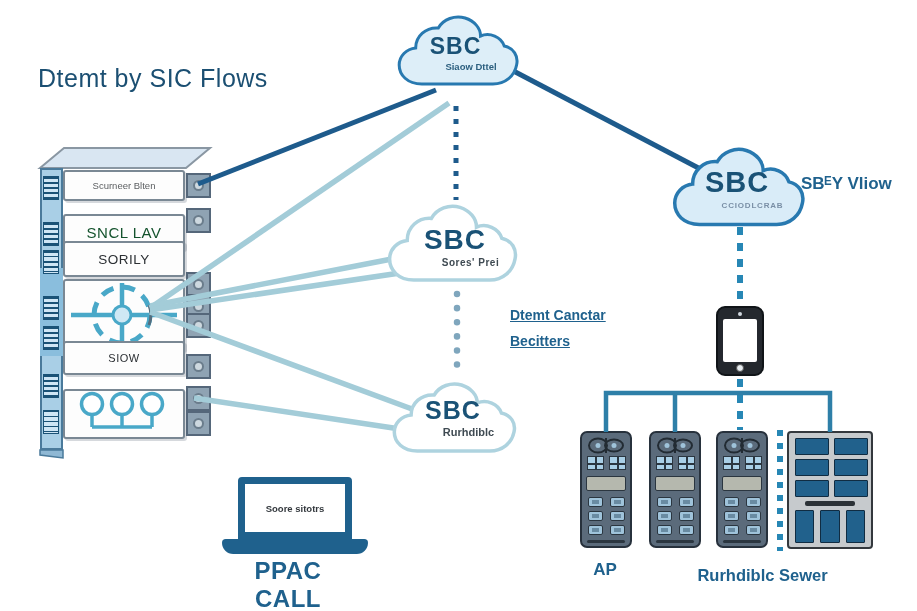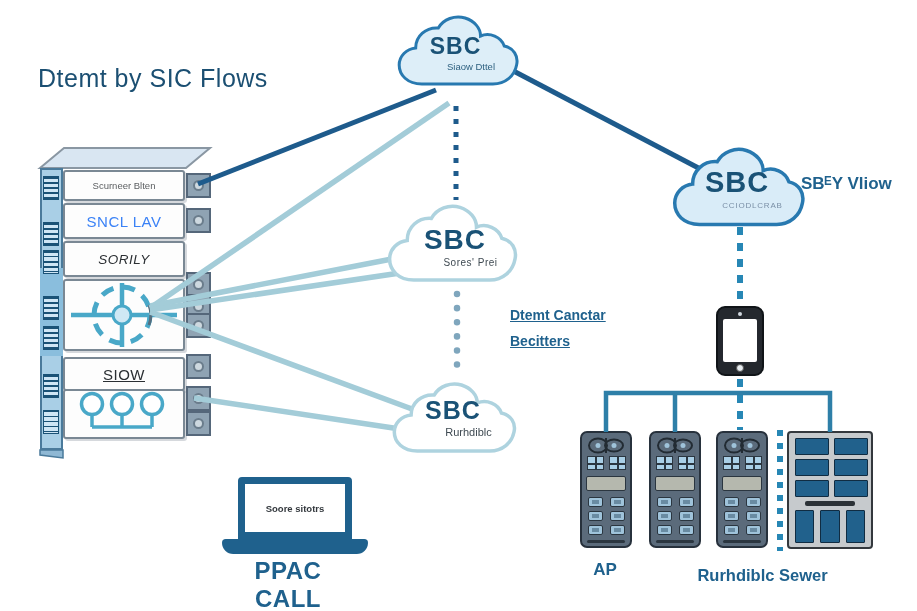--- a/index.html
+++ b/index.html
@@ -17,21 +17,21 @@
   .cloud-server-lbl{left:540px;top:176px;width:120px;text-align:right;font-size:16.5px;}
   .sbc-view-lbl{left:801px;top:174px;font-size:17px;text-align:center;}
   .note{left:510px;top:302px;font-size:14px;line-height:26px;text-decoration:underline;}
   .ap-lbl{left:585px;top:560px;width:40px;text-align:center;font-size:17px;font-weight:700;}
   .srv-lbl{left:680px;top:560px;width:165px;text-align:center;font-size:16.5px;margin-top:6px;}
   .ppac-lbl{left:218px;top:557px;width:140px;text-align:center;font-size:24px;font-weight:700;letter-spacing:.5px;}
 
   
   .cloud-text{z-index:7;text-align:center;color:#1a5276;}
   .cloud-text .big{font-weight:700;letter-spacing:1px;}
-  .cloud-text .sub{font-weight:400;margin-left:31px;}
+  .cloud-text .sub{font-weight:700;margin-left:31px;}
   .ct-top{left:398px;top:33px;width:115px;}
   .ct-top .big{font-size:23px;}
   .ct-top .sub{font-size:9.5px;color:#2c5f7f;margin-top:1px;}
   .ct-mid{left:392px;top:224px;width:126px;}
   .ct-mid .big{font-size:28px;}
   .ct-mid .sub{font-size:10px;color:#3f4a52;letter-spacing:.5px;margin-top:1px;}
   .ct-bot{left:392px;top:396px;width:122px;}
   .ct-bot .big{font-size:25px;}
   .ct-bot .sub{font-size:11px;color:#3f4a52;margin-top:1px;}
   .ct-right{left:677px;top:166px;width:120px;}
@@ -41,24 +41,24 @@
   
   .rack-strip{left:40px;top:168px;width:23px;height:282px;background:#a9cfe6;
               border:2px solid #4a7a9b;box-sizing:border-box;z-index:1;}
   .strip-dark{left:40px;top:268px;width:23px;height:88px;background:#8abedd;z-index:1;}
   .vent{left:43px;width:16px;height:24px;background:#cfe6f5;border:1.5px solid #1a5276;box-sizing:border-box;
         background-image:repeating-linear-gradient(#1a5276 0 1.5px,transparent 1.5px 5px);z-index:2;}
   .rack-row{left:63px;width:122px;background:#fdfdfd;border:2px solid #7a8894;border-radius:3px;
             box-sizing:border-box;z-index:1;display:flex;align-items:center;justify-content:center;
             box-shadow:2px 2px 0 rgba(90,105,120,.25);}
   .rr1{top:170px;height:31px;font-size:9.5px;color:#5d6063;}
-  .rr2{top:203px;height:36px;font-size:15px;color:#3b82f6;letter-spacing:.5px;}
-  .rr3{top:241px;height:36px;font-size:13.5px;color:#2b2f33;letter-spacing:.5px;font-style:italic;}
+  .rr2{top:214px;height:36px;font-size:15px;color:#14532d;letter-spacing:.5px;}
+  .rr3{top:241px;height:36px;font-size:13.5px;color:#2b2f33;letter-spacing:.5px;}
   .rr4{top:279px;height:72px;}
-  .rr5{top:357px;height:34px;font-size:15px;color:#2b2f33;letter-spacing:.5px;text-decoration:underline;}
+  .rr5{top:341px;height:34px;font-size:11px;color:#2b2f33;letter-spacing:.5px;}
   .rr6{top:389px;height:50px;}
   .port{left:186px;width:25px;height:25px;background:#8fa3b3;border:2px solid #55677a;box-sizing:border-box;
         z-index:4;display:flex;align-items:center;justify-content:center;}
   .port-screw{width:11px;height:11px;border-radius:50%;background:#cdd8df;border:2px solid #6b7d8c;box-sizing:border-box;}
 
   
   .phone{left:716px;top:306px;width:48px;height:70px;background:#24282e;border:2px solid #101418;
          border-radius:9px;box-sizing:border-box;z-index:3;}
   .phone-screen{position:absolute;left:5px;right:5px;top:11px;bottom:12px;background:#ffffff;border-radius:2px;}
   .phone-camera{position:absolute;left:50%;top:4px;transform:translateX(-50%);width:4px;height:4px;

